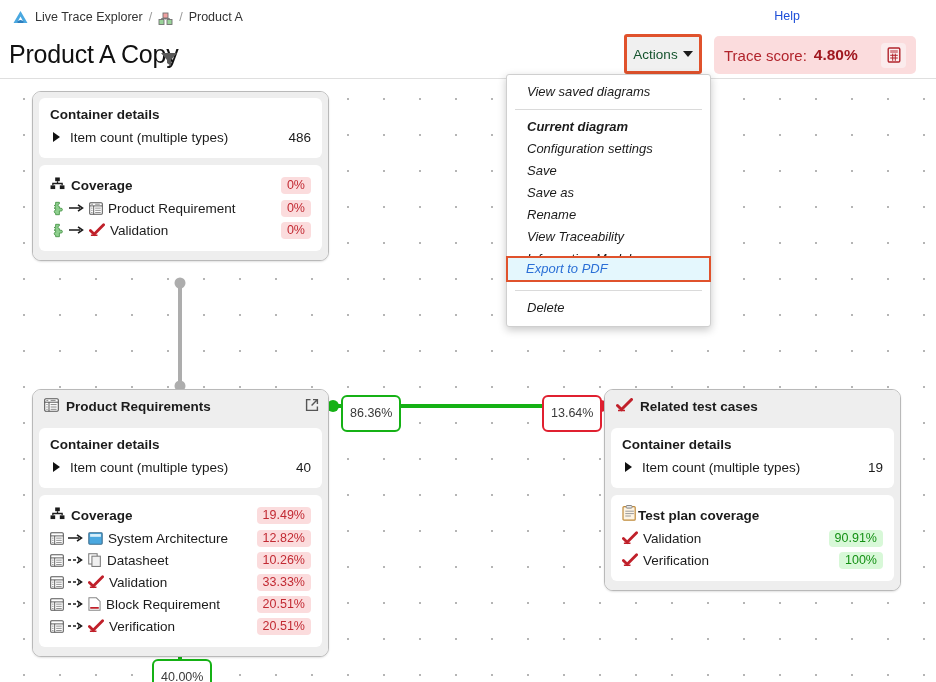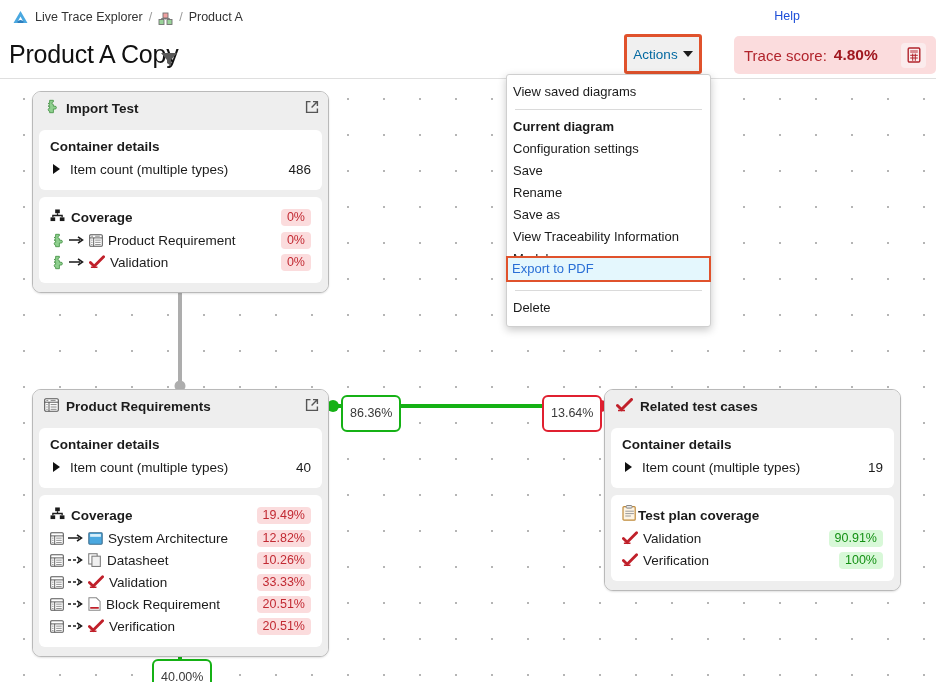--- a/index.html
+++ b/index.html
@@ -45,32 +45,32 @@
     width: 22px; height: 20px; cursor: pointer;
   }
 
   .actions-btn {
     position: absolute; right: 234px; top: 34px;
     width: 78px; height: 40px;
     background: #f0f0f0;
     border: 3px solid #e0522c;
     border-radius: 3px;
     display: flex; align-items: center; justify-content: center; gap: 5px;
-    font-size: 13.5px; color: #0369a1;
+    font-size: 13.5px; color: #14532d;
     cursor: pointer;
   }
   .caret-down {
     width: 0; height: 0;
     border-left: 5px solid transparent;
     border-right: 5px solid transparent;
     border-top: 6px solid #1b1b1b;
   }
 
   .trace-score {
-    position: absolute; right: 0; top: 36px;
+    position: absolute; right: 20px; top: 36px;
     width: 202px; height: 38px;
     background: #fbdcdd;
     border-radius: 5px;
     display: flex; align-items: center; gap: 7px;
     padding: 0 10px;
   }
   .ts-label { font-size: 15px; color: #b1242c; }
   .ts-value { font-size: 15.5px; color: #a01820; font-weight: bold; }
   .ts-calc {
     width: 25px; height: 25px; margin-left: auto;
@@ -176,23 +176,24 @@
     width: 205px;
     background: #ffffff;
     border: 1px solid #cfcfcf;
     border-radius: 3px;
     box-shadow: 0 3px 9px rgba(0,0,0,.22);
     padding: 6px 0 7px 0;
     z-index: 40;
   }
   .dd-item {
     height: 22px; line-height: 22px;
-    padding: 0 6px;
+    padding: 0 20px;
     font-size: 13px; color: #1b1b1b;
     cursor: pointer;
+    font-style: italic;
   }
   .dd-item.bold { font-weight: bold; }
   .dd-sep { height: 1px; background: #dadada; margin: 6px 8px; }
   .dd-item.highlight {
     color: #2a6fd6;
     background: #e4f7fd;
     border: 2.5px solid #e0522c;
     border-left: none; border-right: none;
     margin: 8px -1px;
     height: 26px; line-height: 21px;
@@ -269,34 +270,20 @@
 
     <line x1="180" y1="568" x2="180" y2="588" stroke="#15b115" stroke-width="4"></line>
     <circle cx="180" cy="568" r="6" fill="#15b115"></circle>
   </svg>
 
   <div class="edge-label green" style="left:341px; top:316px;">86.36%</div>
   <div class="edge-label red" style="left:542px; top:316px;">13.64%</div>
   <div class="edge-label green" style="left:152px; top:580px;">40.00%</div>
 
   <div class="node" style="left:32px; top:12px; width:297px;">
-    <div class="node-header">
-      <span>
-        <svg width="15" height="15" viewBox="0 0 16 16">
-          <path d="M6 1.4h4v1.6a1.5 1.5 0 1 0 0 3v1.7h1.7a1.5 1.5 0 1 1 0 3H10v3.9H6v-1.7a1.5 1.5 0 1 1 0-3V7.7H4.3a1.5 1.5 0 1 0 0-3H6z" fill="#8fd08f" stroke="#4f9a4f" stroke-width="1"></path>
-        </svg>
-      </span>
-      <span>Import Test</span>
-      <span class="ext-link">
-        <svg width="14" height="14" viewBox="0 0 14 14">
-          <path d="M5.5 1.6H1.6v10.8h10.8V8.5" fill="none" stroke="#555" stroke-width="1.4"></path>
-          <path d="M8 1.6h4.4V6 M12.4 1.6 L6.6 7.4" fill="none" stroke="#555" stroke-width="1.4"></path>
-        </svg>
-      </span>
-    </div>
     <div class="node-body">
       <div class="panel">
         <div class="panel-title">Container details</div>
         <div class="row">
           <span class="tri-right"></span>
           <span class="lbl">Item count (multiple types)</span>
           <span class="val">486</span>
         </div>
       </div>
       <div class="panel">
@@ -575,19 +562,19 @@
     </div>
   </div>
 </div>
 
 <div class="dropdown">
   <div class="dd-item">View saved diagrams</div>
   <div class="dd-sep"></div>
   <div class="dd-item bold">Current diagram</div>
   <div class="dd-item">Configuration settings</div>
   <div class="dd-item">Save</div>
+  <div class="dd-item">Save as</div>
   <div class="dd-item">Rename</div>
-  <div class="dd-item">Save as</div>
   <div class="dd-item">View Traceability Information Model</div>
   <div class="dd-item highlight">Export to PDF</div>
   <div class="dd-sep"></div>
   <div class="dd-item">Delete</div>
 </div>
 
 </body></html>

